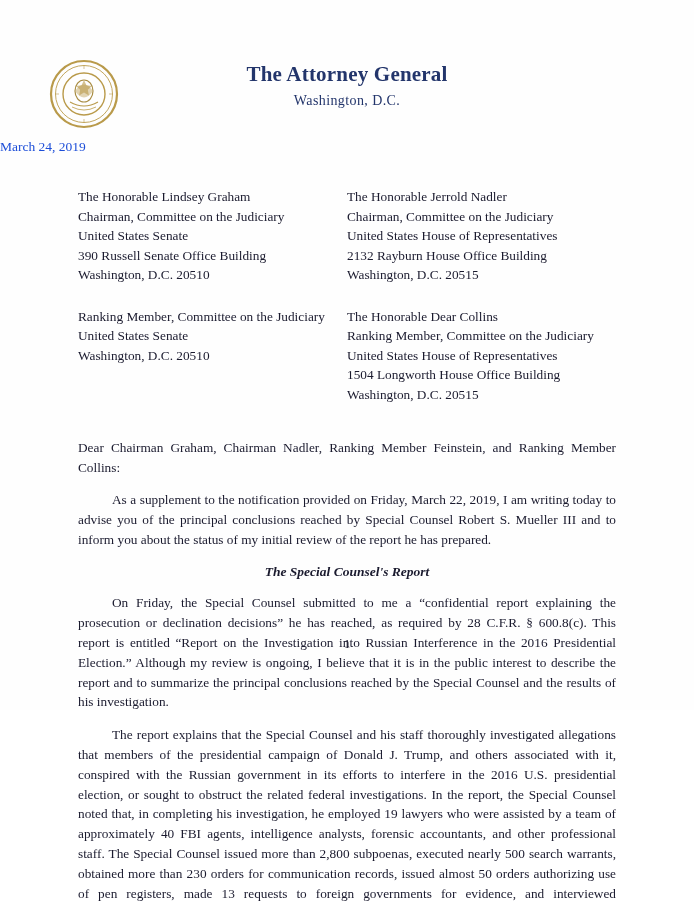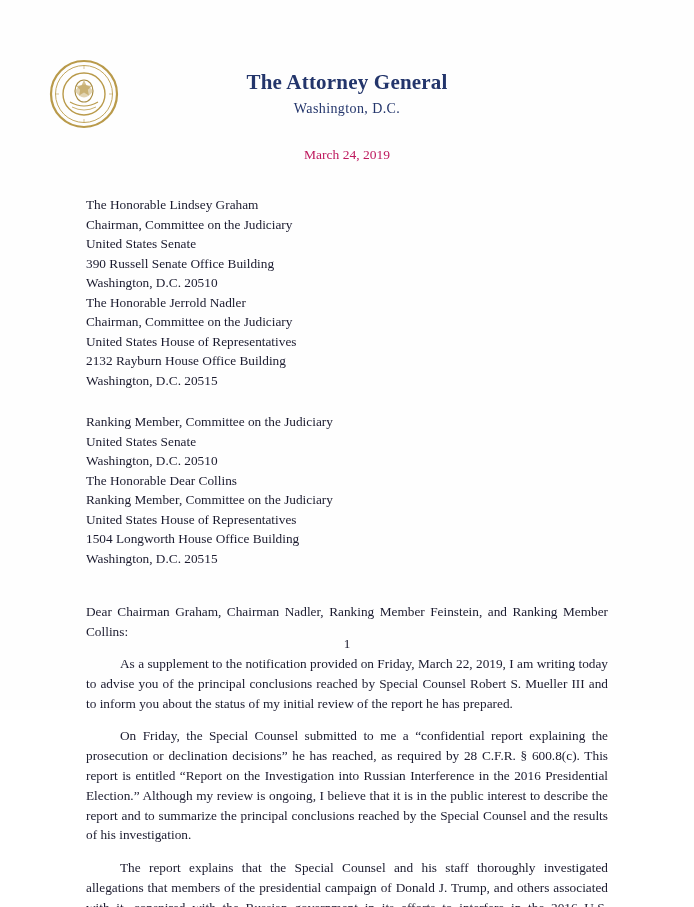--- a/index.html
+++ b/index.html
@@ -13,21 +13,21 @@
     font-family: "Liberation Serif", serif;
     color: #1a1a2e;
     position: relative;
     overflow: hidden;
   }
   .page {
     position: relative;
     width: 694px;
     height: 710px;
     box-sizing: border-box;
-    padding: 8px;
+    padding: 0;
     background: #fefefe;
   }
 
   
   .seal {
     position: absolute;
     left: 48px;
     top: 58px;
     width: 72px;
     height: 72px;
@@ -47,35 +47,34 @@
     letter-spacing: 0.2px;
   }
   .lh-sub {
     margin-top: 6px;
     font-size: 14px;
     color: #23356b;
     letter-spacing: 0.4px;
   }
   .lh-date {
     margin-top: 30px;
-    text-align: center;
+    text-align: left;
     font-size: 13.5px;
-    color: #be185d;
+    color: #1d4ed8;
   }
 
   
   .addr-wrap {
     margin-top: 32px;
     padding: 0 78px 0 78px;
     display: block;
   }
   .addr-row {
     display: flex;
     width: 100%;
-    flex-direction: column;
   }
   .addr-row + .addr-row { margin-top: 22px; }
   .addr-col {
     width: 50%;
     box-sizing: border-box;
     padding-right: 14px;
   }
   .addr-col.right { padding-right: 0; padding-left: 0; }
   .addr-line {
     font-size: 13.3px;
@@ -181,19 +180,20 @@
         <div class="addr-line">1504 Longworth House Office Building</div>
         <div class="addr-line">Washington, D.C. 20515</div>
       </div>
     </div>
 
   </div>
 
   <div class="body-wrap">
     <div class="salutation">Dear Chairman Graham, Chairman Nadler, Ranking Member Feinstein, and Ranking Member Collins:</div>
     <p class="para">As a supplement to the notification provided on Friday, March 22, 2019, I am writing today to advise you of the principal conclusions reached by Special Counsel Robert S. Mueller III and to inform you about the status of my initial review of the report he has prepared.</p>
+    <div class="section-head">The Special Counsel's Report</div>
     <p class="para">On Friday, the Special Counsel submitted to me a “confidential report explaining the prosecution or declination decisions” he has reached, as required by 28 C.F.R. § 600.8(c).  This report is entitled “Report on the Investigation into Russian Interference in the 2016 Presidential Election.”  Although my review is ongoing, I believe that it is in the public interest to describe the report and to summarize the principal conclusions reached by the Special Counsel and the results of his investigation.</p>
     <p class="para">The report explains that the Special Counsel and his staff thoroughly investigated allegations that members of the presidential campaign of Donald J. Trump, and others associated with it, conspired with the Russian government in its efforts to interfere in the 2016 U.S. presidential election, or sought to obstruct the related federal investigations.  In the report, the Special Counsel noted that, in completing his investigation, he employed 19 lawyers who were assisted by a team of approximately 40 FBI agents, intelligence analysts, forensic accountants, and other professional staff.  The Special Counsel issued more than 2,800 subpoenas, executed nearly 500 search warrants, obtained more than 230 orders for communication records, issued almost 50 orders authorizing use of pen registers, made 13 requests to foreign governments for evidence, and interviewed approximately 500 witnesses.</p>
   </div>
 
   <div class="pagenum">1</div>
 
 </div>
 
 </body></html>

